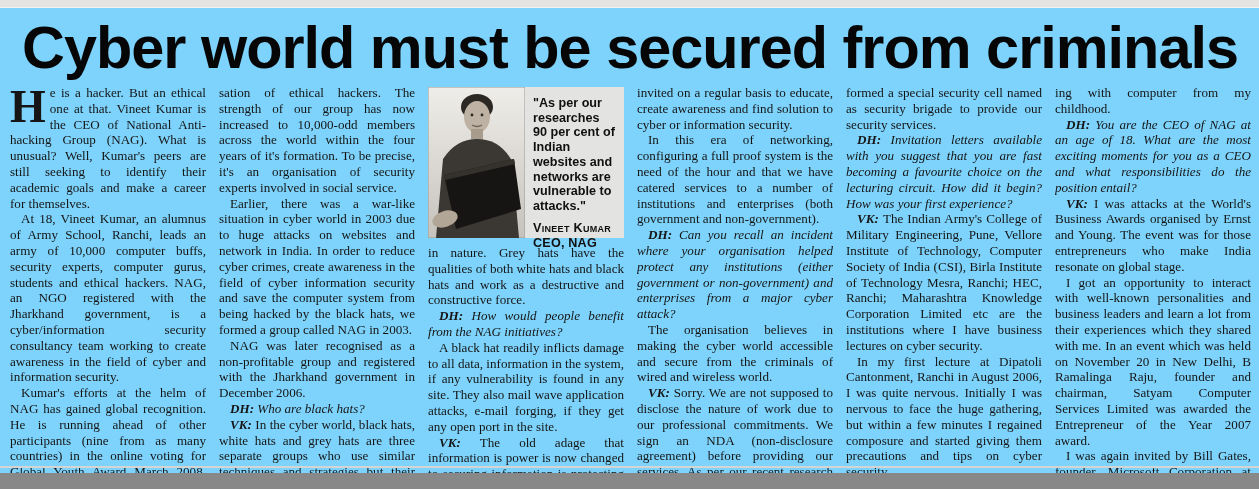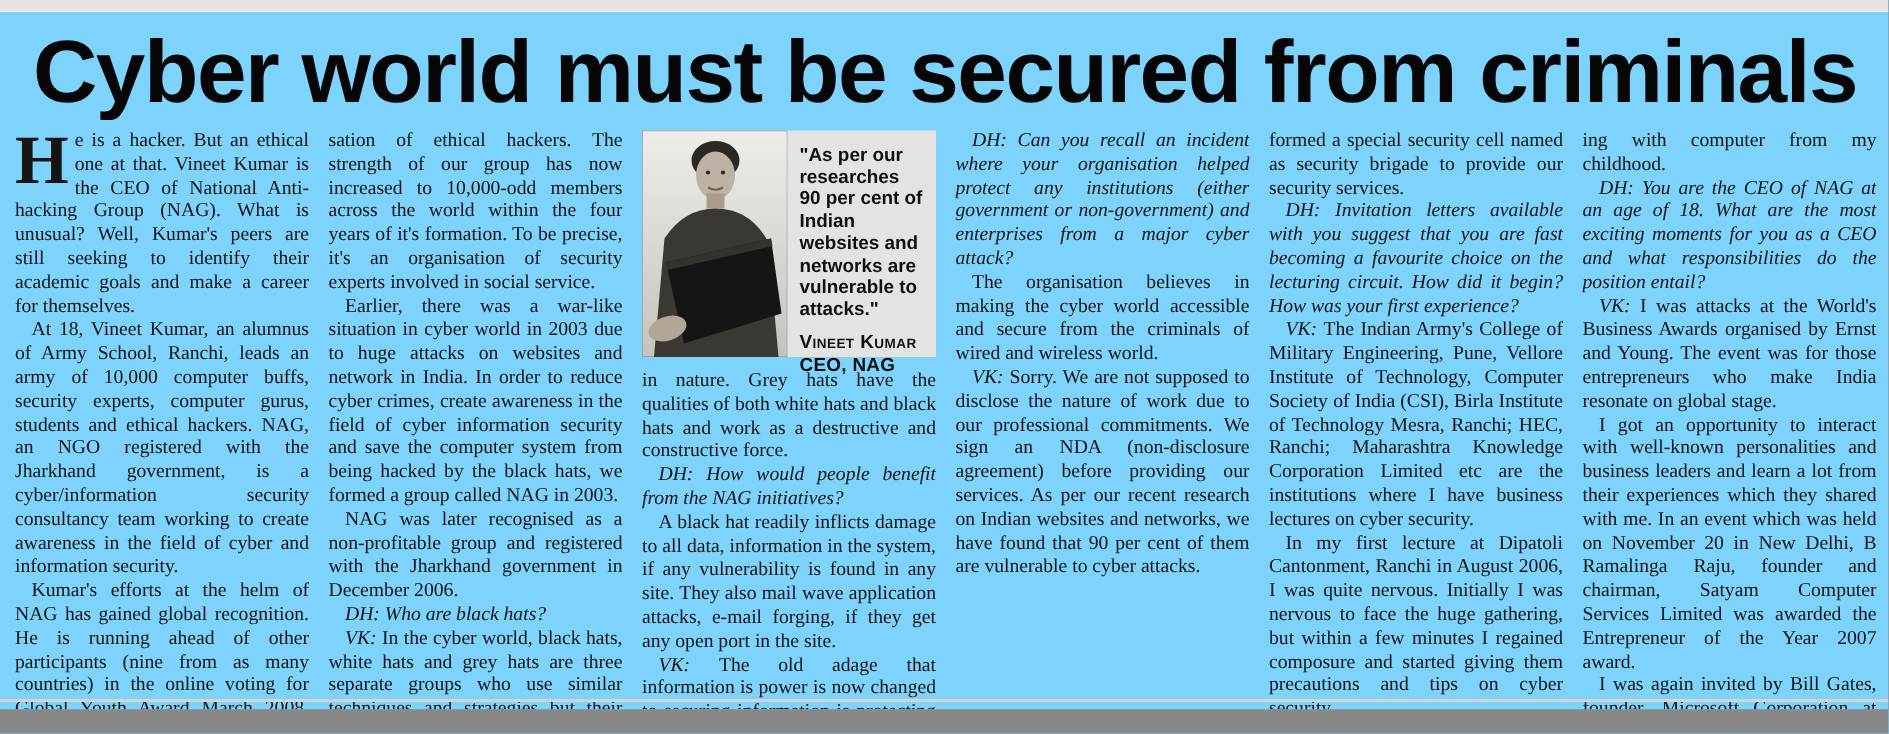--- a/index.html
+++ b/index.html
@@ -12,21 +12,21 @@
   .headline-wrap { padding:6px 0 0 0; }
   .headline-svg { display:block; }
   .headline-svg text {
     font-family:"Liberation Sans", sans-serif; font-weight:bold;
     font-size:59px; fill:#060606; letter-spacing:-1px;
   }
   .columns { display:flex; gap:13px; padding:5px 10px 0 10px; box-sizing:border-box; }
   .col { flex:0 0 196px; width:196px; height:388px; overflow:hidden; }
   .para { margin:0; text-align:justify; font-size:13.1px; line-height:15.8px; text-indent:11px; }
   .para.first { text-indent:0; }
-  .seg-bi { font-weight:normal; font-style:italic; }
+  .seg-bi { font-weight:bold; font-style:italic; }
   .seg-i  { font-style:italic; }
   .dropcap {
     float:left; font-size:46px; line-height:37px; padding:3px 4px 0 0;
     font-weight:bold; text-indent:0;
   }
   .media { display:flex; height:151px; margin:2px 0 7px 0; }
   .photo-box { flex:0 0 97px; width:97px; background:#d7d4cf; }
   .photo-box svg { display:block; }
   .quote-box {
     flex:1; background:#e3e3e2; padding:9px 7px 6px 8px; box-sizing:border-box;
@@ -101,20 +101,22 @@
       <div class="col-text">
           <p class="para first"><span>in nature. Grey hats have the qualities of both white hats and black hats and work as a destructive and constructive force.</span></p>
           <p class="para"><span class="seg-bi">DH: </span><span class="seg-i">How would people benefit from the NAG initiatives?</span></p>
           <p class="para"><span>A black hat readily inflicts damage to all data, information in the system, if any vulnerability is found in any site. They also mail wave application attacks, e-mail forging, if they get any open port in the site.</span></p>
           <p class="para"><span class="seg-bi">VK: </span><span>The old adage that information is power is now changed to securing information is protecting power. NAG strengthens the hands of people by strengthening the power that runs the world in this dot-com age. We are</span></p>
         </div>
     </div>
 
     <div class="col">
       <div class="col-text">
+          <p class="para first"><span>invited on a regular basis to educate, create awareness and find solution to cyber or information security.</span></p>
+          <p class="para"><span>In this era of networking, configuring a full proof system is the need of the hour and that we have catered services to a number of institutions and enterprises (both government and non-government).</span></p>
           <p class="para"><span class="seg-bi">DH: </span><span class="seg-i">Can you recall an incident where your organisation helped protect any institutions (either government or non-government) and enterprises from a major cyber attack?</span></p>
           <p class="para"><span>The organisation believes in making the cyber world accessible and secure from the criminals of wired and wireless world.</span></p>
           <p class="para"><span class="seg-bi">VK: </span><span>Sorry. We are not supposed to disclose the nature of work due to our professional commitments. We sign an NDA (non-disclosure agreement) before providing our services. As per our recent research on Indian websites and networks, we have found that 90 per cent of them are vulnerable to cyber attacks.</span></p>
         </div>
     </div>
 
     <div class="col">
       <div class="col-text">
           <p class="para first"><span>formed a special security cell named as security brigade to provide our security services.</span></p>
           <p class="para"><span class="seg-bi">DH: </span><span class="seg-i">Invitation letters available with you suggest that you are fast becoming a favourite choice on the lecturing circuit. How did it begin? How was your first experience?</span></p>

